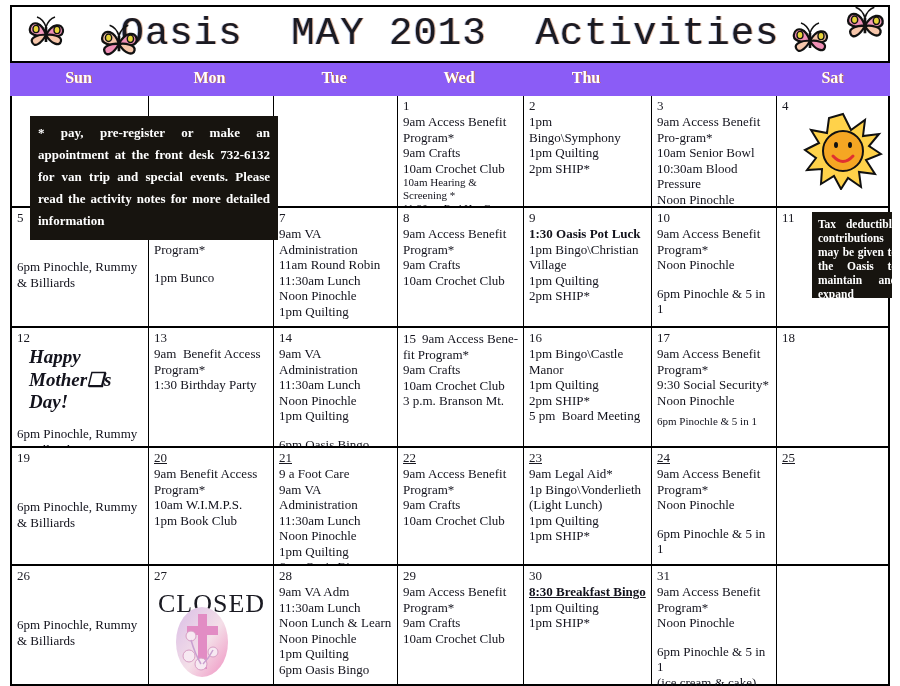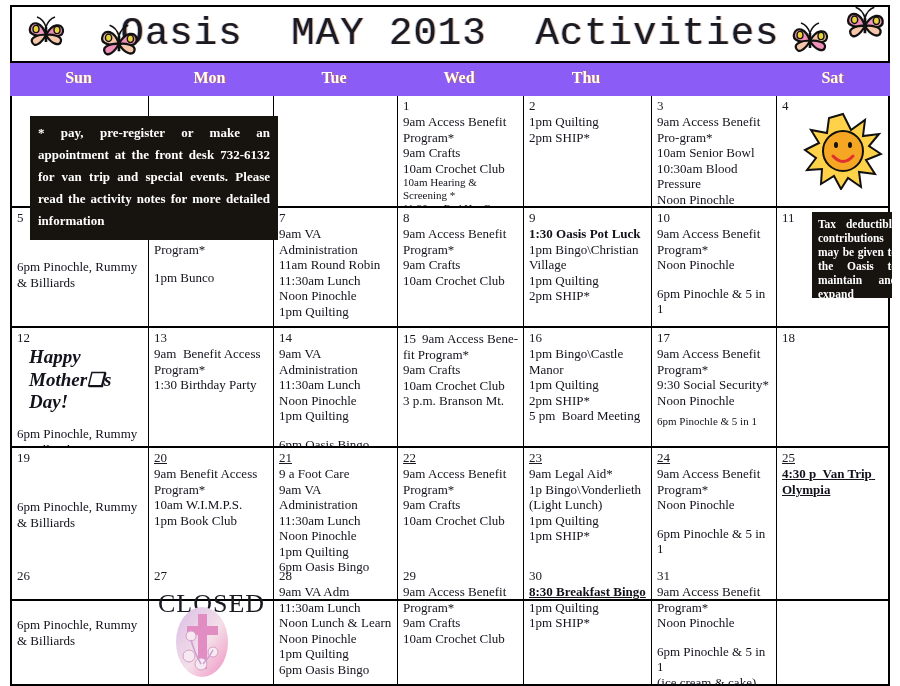--- a/index.html
+++ b/index.html
@@ -264,20 +264,21 @@
             <div class="ev">9am Access Benefit Program*</div>
             <div class="ev">9am Crafts</div>
             <div class="ev">10am Crochet Club</div>
             <div class="ev sm">10am Hearing &amp; Screening *</div>
             <div class="ev sm">11:30am Red Hat Group</div>
           </div>
         </div>
         <div class="cell" style="left: 512px; width: 128px;">
           <div class="daynum">2</div>
           <div class="events">
+            <div class="ev">1pm Bingo\Symphony</div>
             <div class="ev">1pm Quilting</div>
             <div class="ev">2pm SHIP*</div>
           </div>
         </div>
         <div class="cell" style="left: 640px; width: 125px;">
           <div class="daynum">3</div>
           <div class="events">
             <div class="ev">9am Access Benefit Pro-gram*</div>
             <div class="ev">10am Senior Bowl</div>
             <div class="ev">10:30am Blood Pressure</div>
@@ -402,21 +403,21 @@
             <div class="ev">9:30 Social Security*</div>
             <div class="ev">Noon Pinochle</div>
             <div class="ev sm gap-sm">6pm Pinochle &amp; 5 in 1</div>
           </div>
         </div>
         <div class="cell" style="left: 765px; width: 115px; border-right: none;">
           <div class="daynum">18</div>
           <div class="events"></div>
         </div>
       </div>
-      <div class="week" style="top: 352px; height: 153px;">
+      <div class="week" style="top: 352px; height: 118px;">
         <div class="cell" style="left: 0px; width: 137px;">
           <div class="daynum">19</div>
           <div class="events">
             <div class="ev gap-lg">6pm Pinochle, Rummy &amp; Billiards</div>
           </div>
         </div>
         <div class="cell" style="left: 137px; width: 125px;">
           <div class="daynum ul">20</div>
           <div class="events">
             <div class="ev">9am Benefit Access Program*</div>
@@ -455,23 +456,20 @@
         <div class="cell" style="left: 640px; width: 125px;">
           <div class="daynum ul">24</div>
           <div class="events">
             <div class="ev">9am Access Benefit Program*</div>
             <div class="ev">Noon Pinochle</div>
             <div class="ev gap">6pm Pinochle &amp; 5 in 1</div>
           </div>
         </div>
         <div class="cell" style="left: 765px; width: 115px; border-right: none;">
           <div class="daynum ul">25</div>
-          <div class="events">
-            <div class="ev u">4:30 p  Van Trip Olympia</div>
-          </div>
         </div>
       </div>
       <div class="week" style="top: 470px; height: 120px; border-bottom: none;">
         <div class="cell" style="left: 0px; width: 137px;">
           <div class="daynum">26</div>
           <div class="events">
             <div class="ev gap-lg">6pm Pinochle, Rummy &amp; Billiards</div>
           </div>
         </div>
         <div class="cell" style="left: 137px; width: 125px;">

